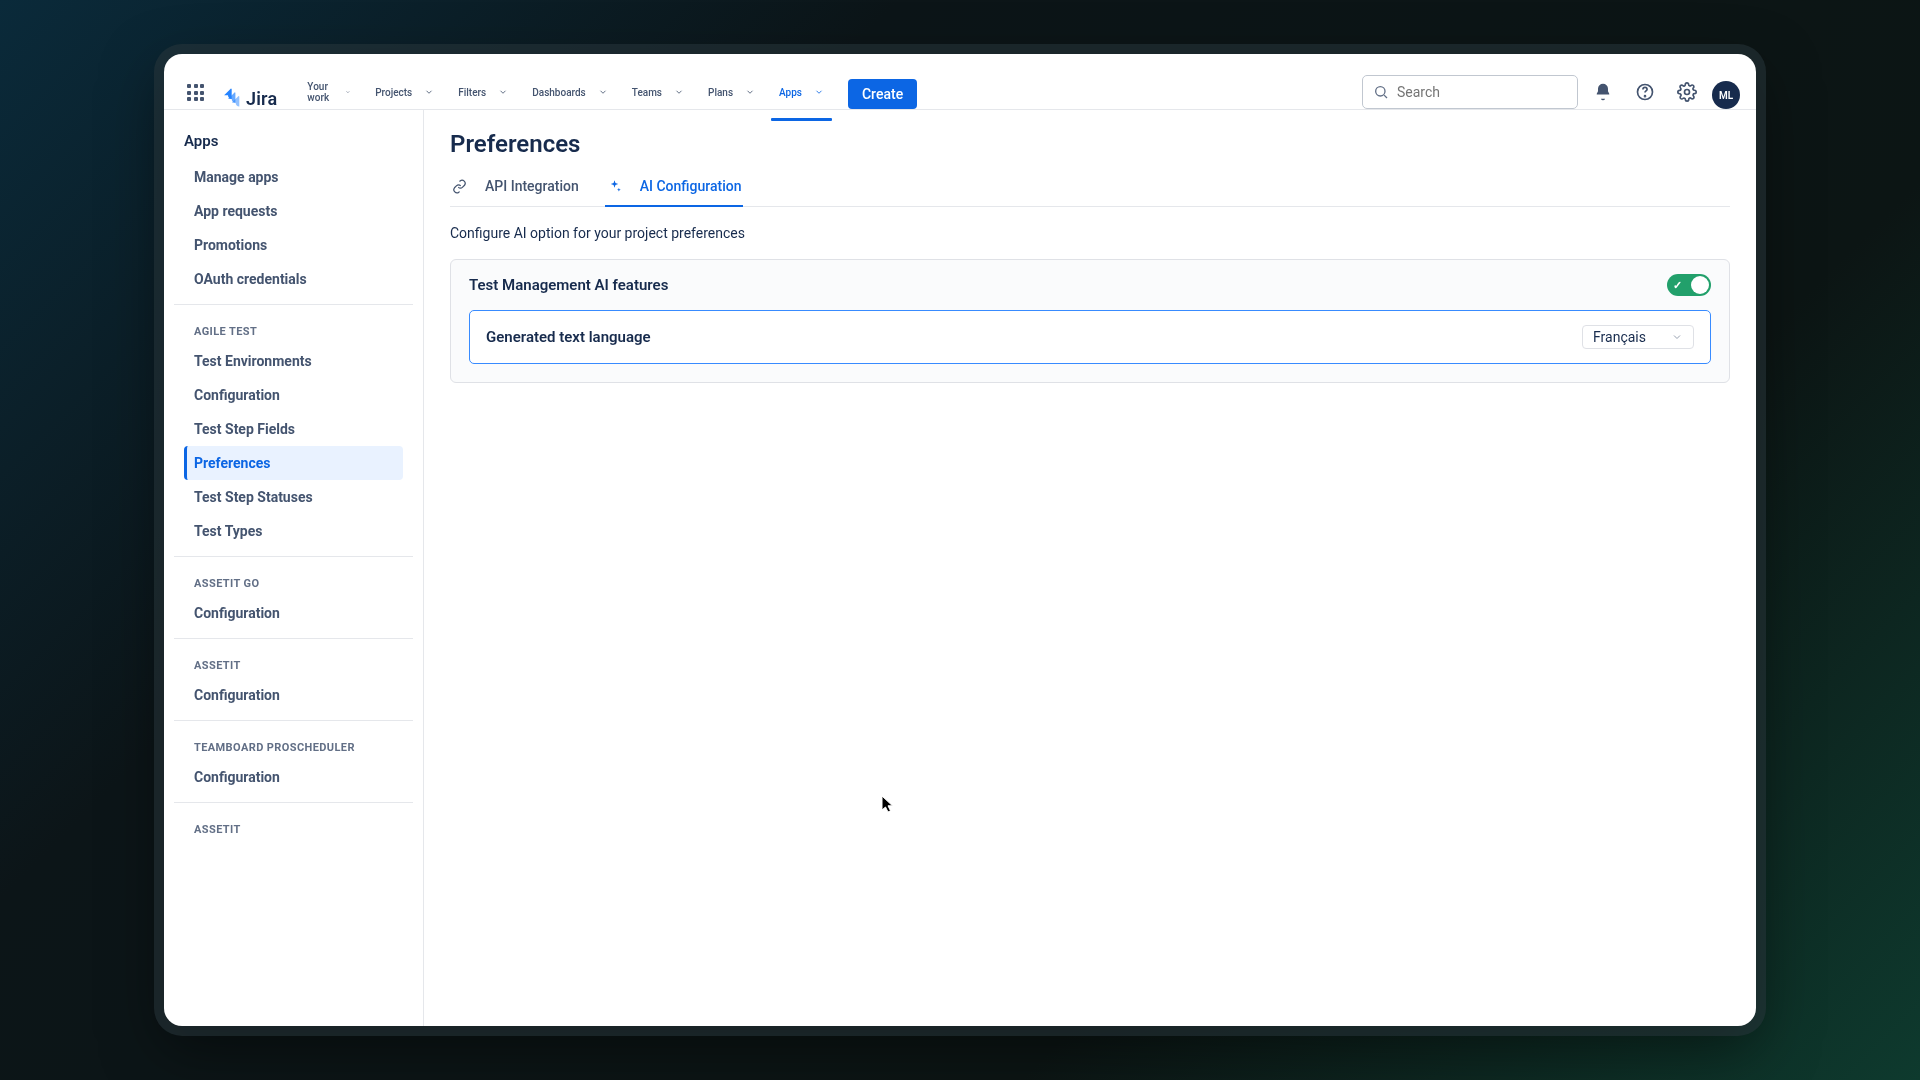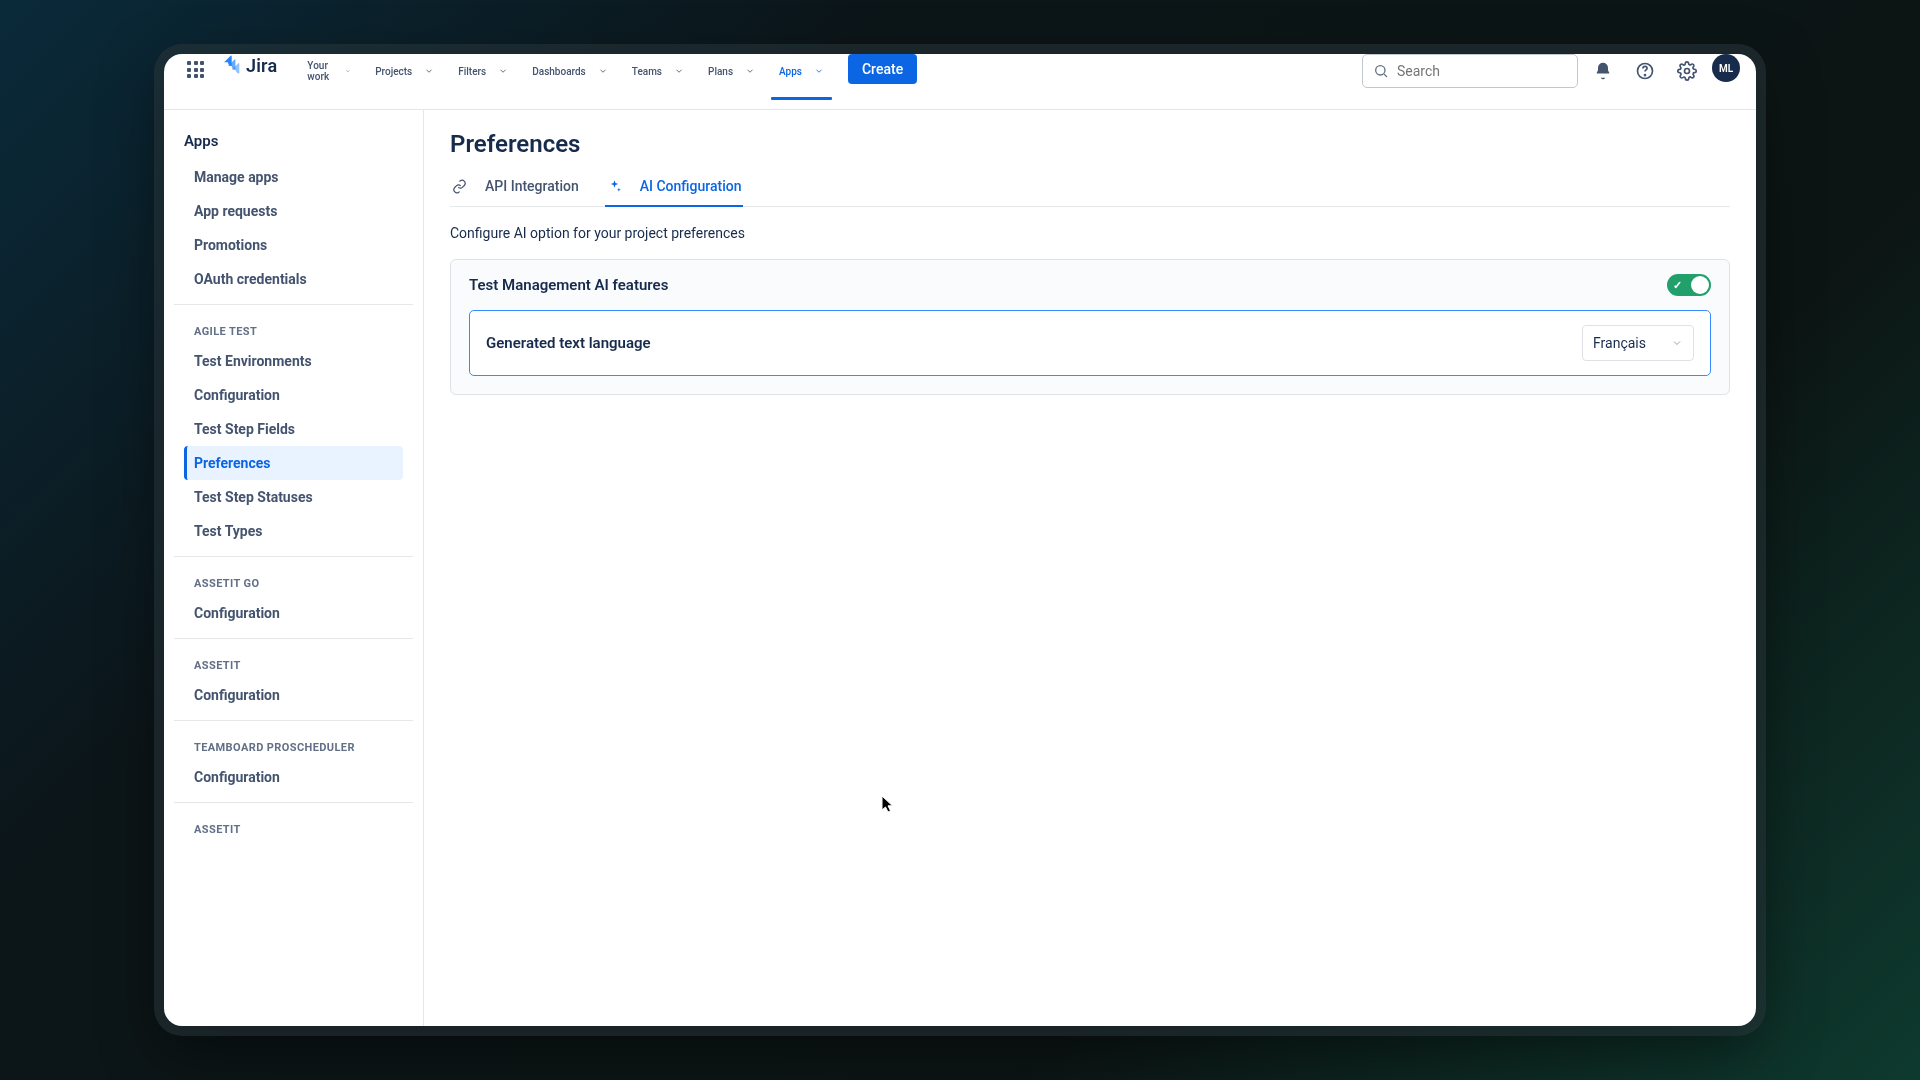--- a/index.html
+++ b/index.html
@@ -18,21 +18,21 @@
   background: #fff;
   border-radius: 18px;
   box-shadow: 0 0 0 10px rgba(40,55,60,0.55), 0 20px 60px rgba(0,0,0,0.5);
   display: flex;
   flex-direction: column;
   overflow: hidden;
 }
 
 .header {
   display: flex;
-  align-items: flex-start;
+  align-items: flex-end;
   padding: 0 16px;
   height: 56px;
   border-bottom: 1px solid #e5e7eb;
   gap: 8px;
 }
 .app-switcher {
   display: inline-flex;
   align-items: center;
   justify-content: center;
   width: 32px;
@@ -150,21 +150,21 @@
 }
 .panel-row2 {
   margin:0 18px 18px 18px;
   border:1.5px solid #388bff; border-radius:5px; background:#fff;
   padding:14px 16px;
   display:flex; align-items:center; justify-content:space-between;
 }
 .lang-select {
   display:flex; align-items:center; justify-content:space-between;
   border:1px solid #dfe1e6; border-radius:4px;
-  padding:9px 10px; min-width:112px; font-size:14px; color:#172b4d;
+  padding:3px 10px; min-width:112px; font-size:14px; color:#172b4d;
   cursor:pointer; gap:14px;
 }
 .lang-select svg { width:12px; height:12px; color:#97a0af; }
 .cursor-ptr { position:absolute; left:880px; top:794px; pointer-events:none; }
 </style>
 </head>
 <body>
 
 <div class="window">
 

